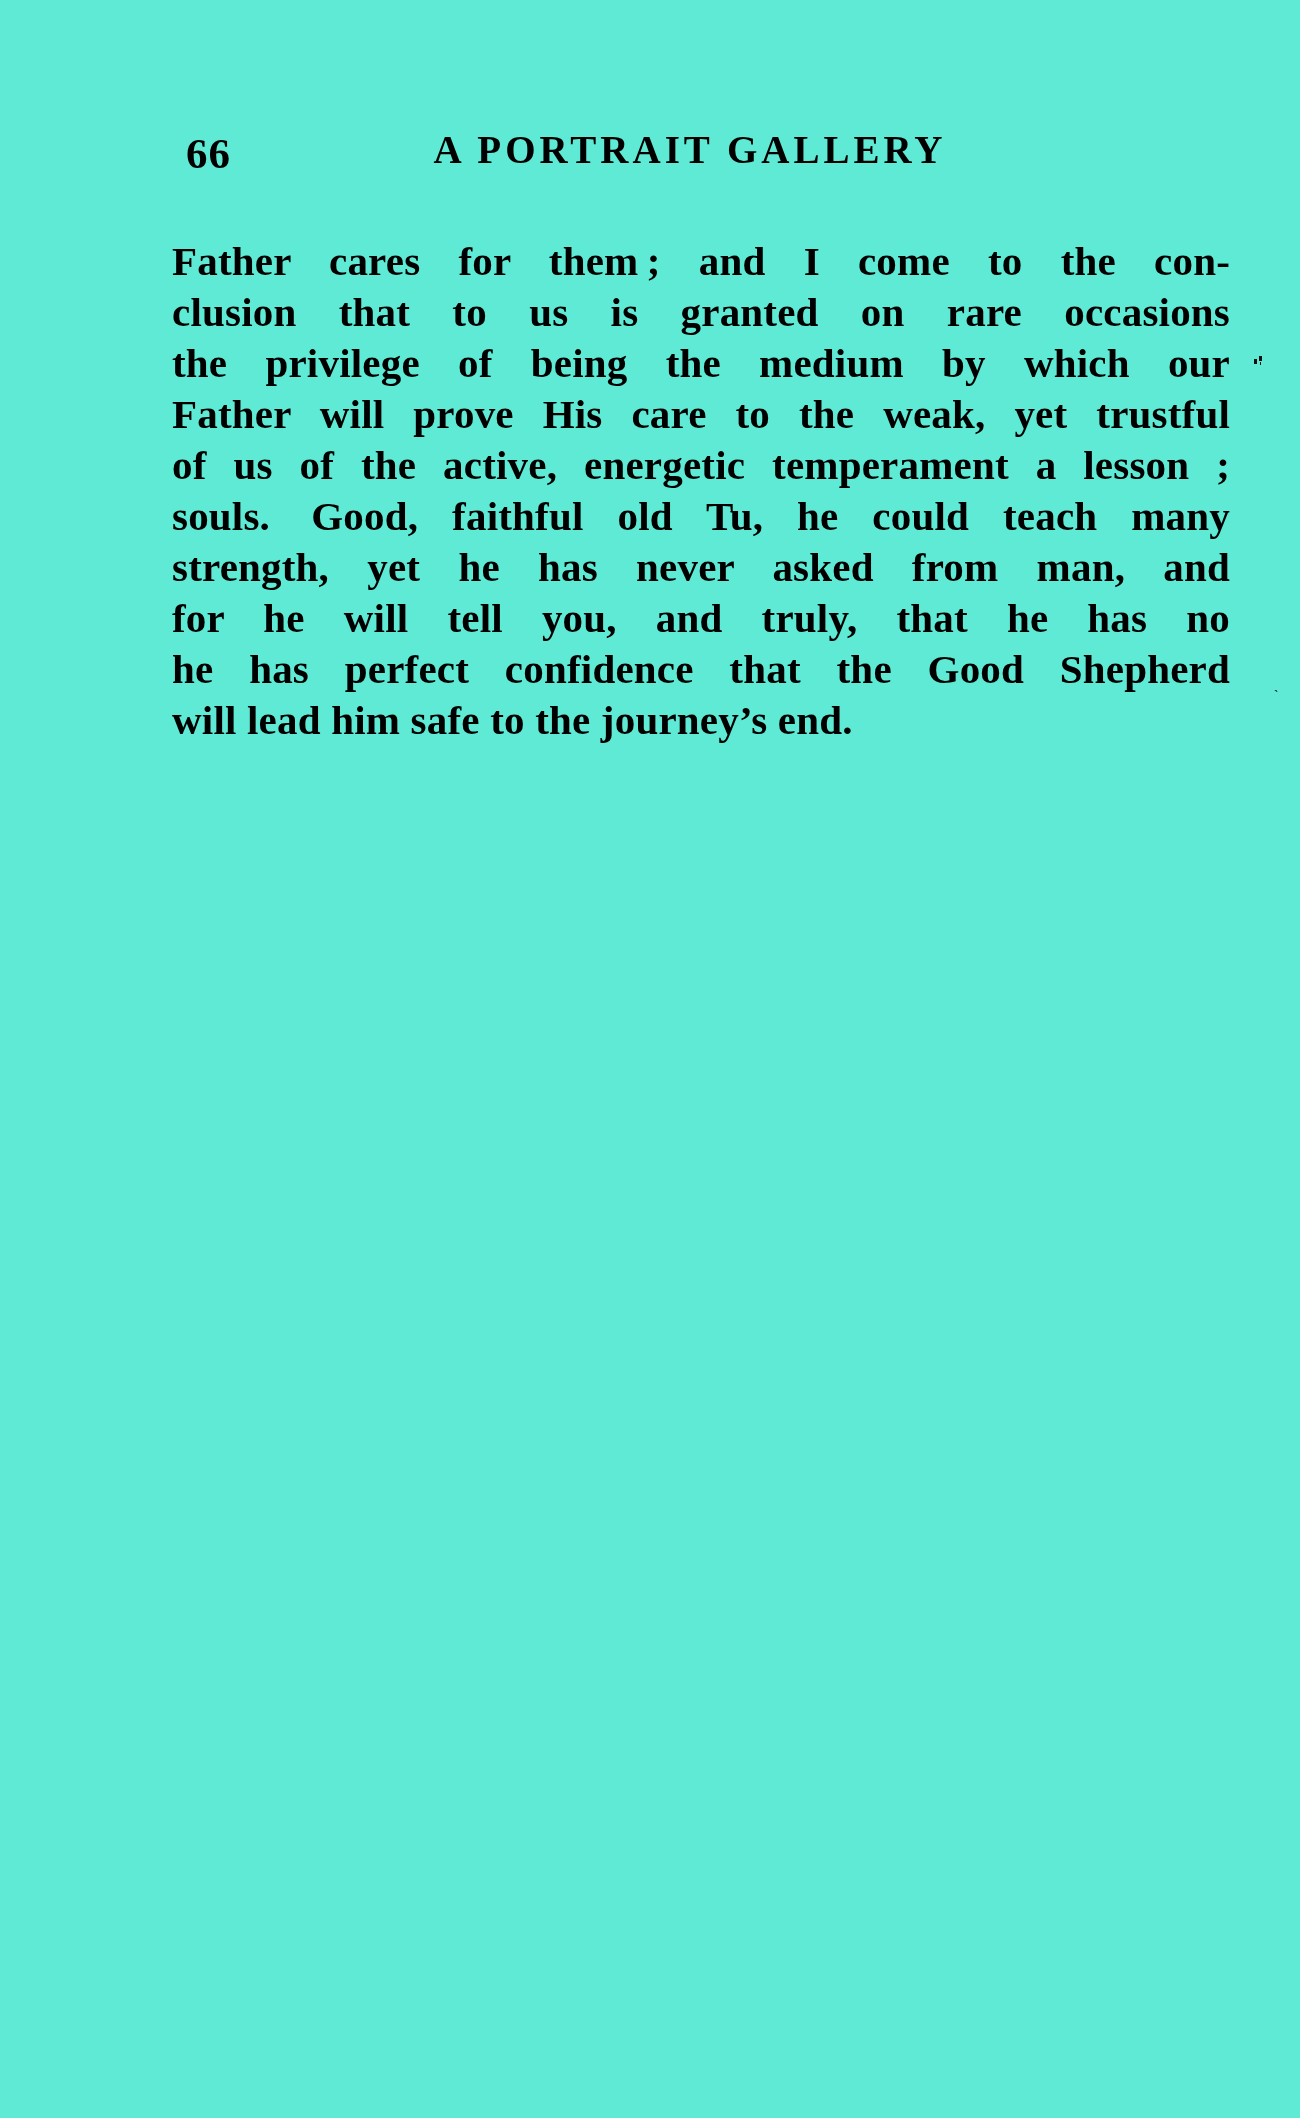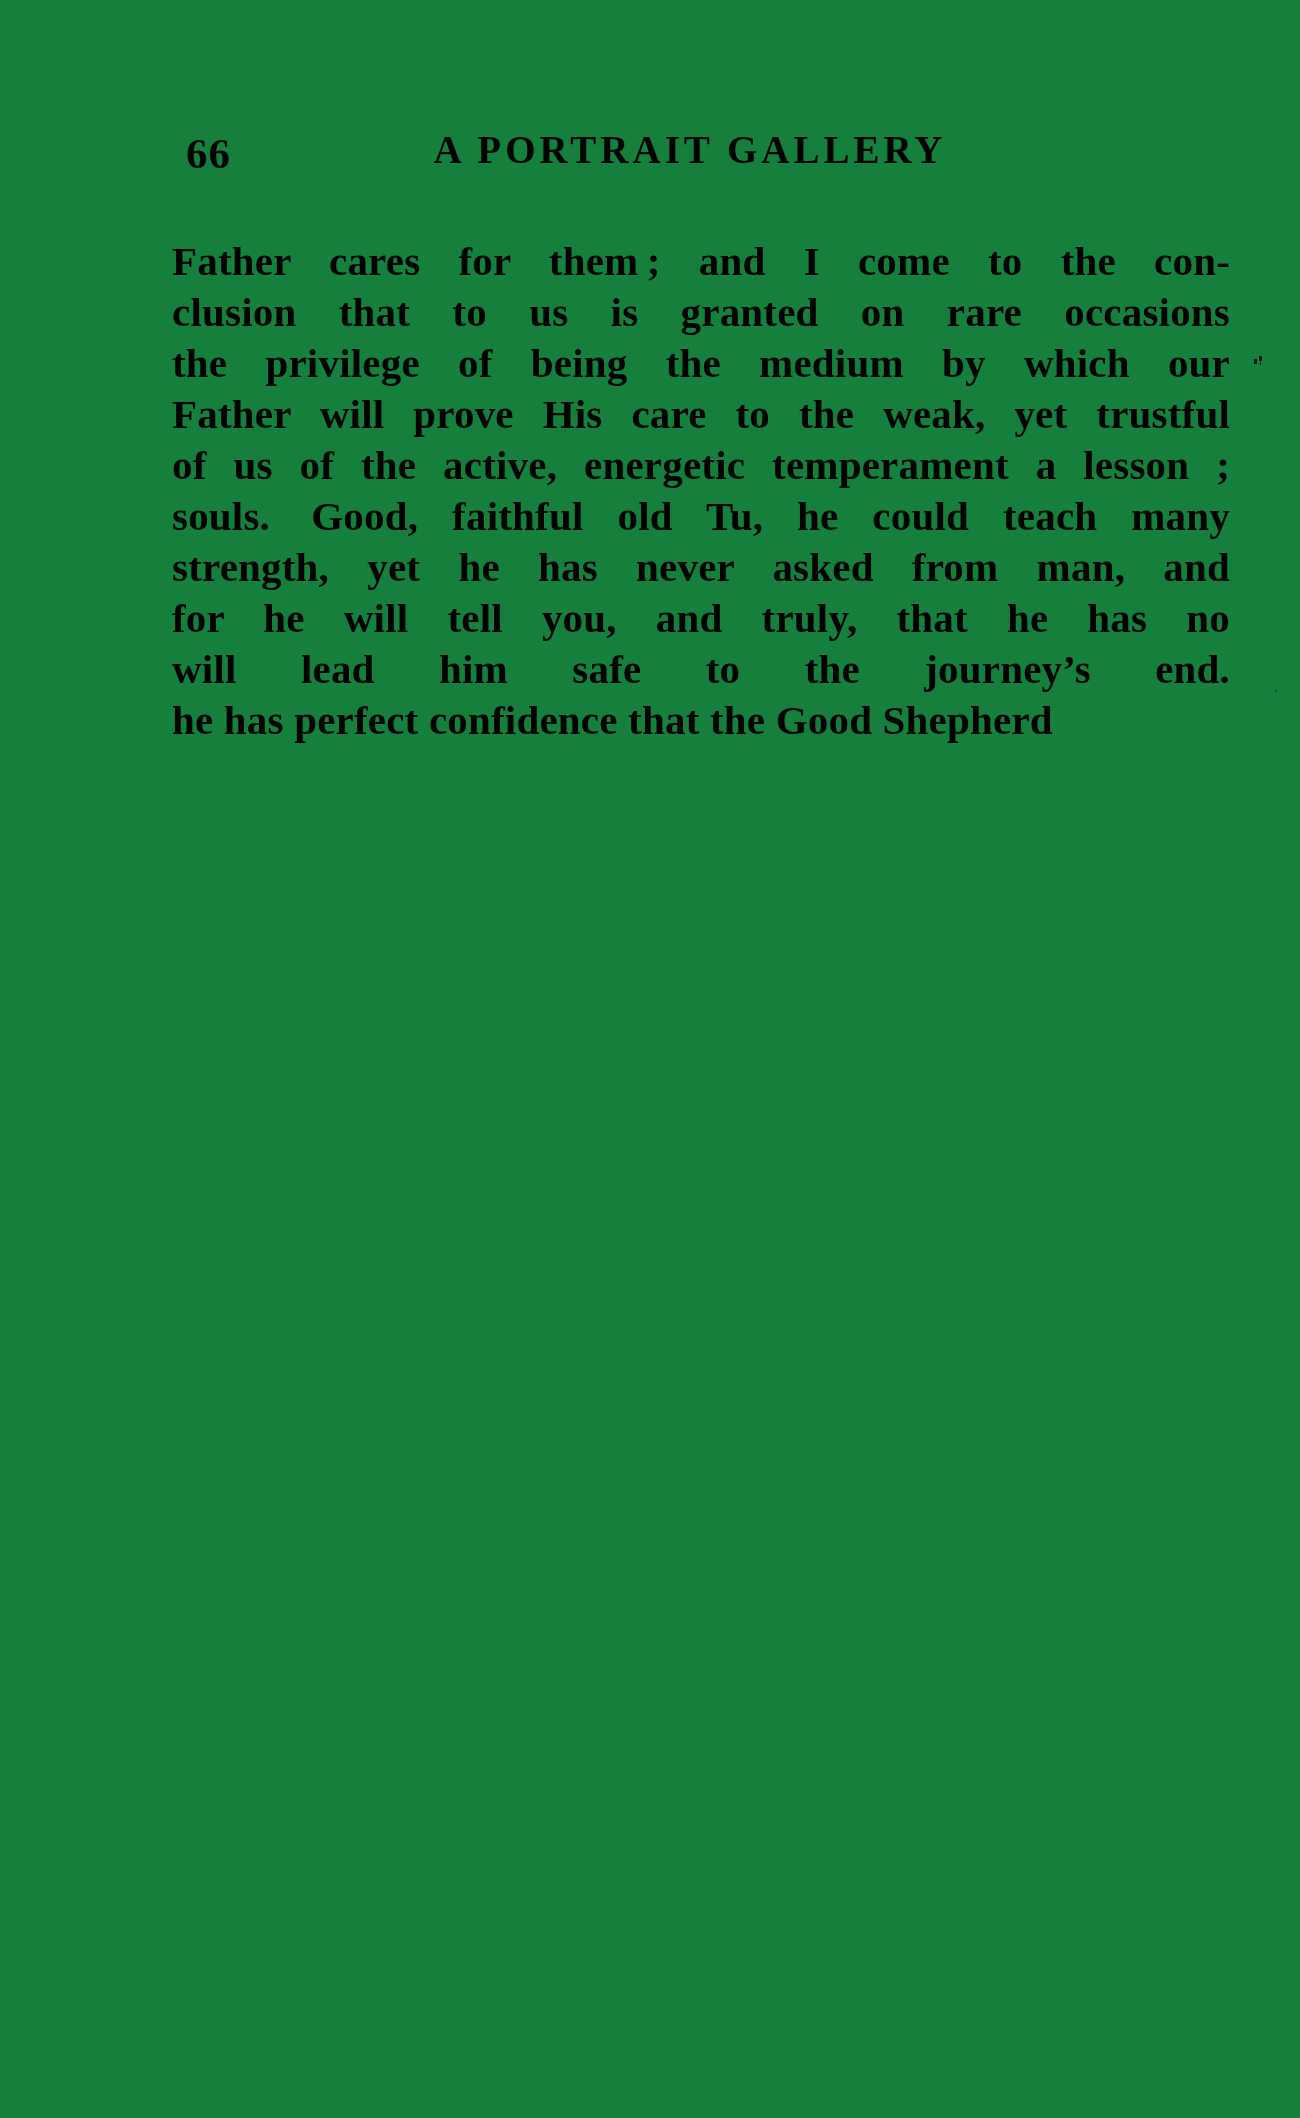--- a/index.html
+++ b/index.html
@@ -4,21 +4,21 @@
 <style>
   html, body {
     margin: 0;
     padding: 0;
     background: #ffffff;
   }
   .page {
     position: relative;
     width: 1300px;
     height: 2118px;
-    background: #15803d;
+    background: #5eead4;
     color: #000000;
     font-family: "Liberation Serif", serif;
     overflow: hidden;
   }
   .folio {
     position: absolute;
     left: 186px;
     top: 132px;
     font-size: 43px;
     font-weight: bold;
@@ -88,20 +88,20 @@
 
   <div class="body-block">
     <div class="line">Father cares for them ; and I come to the con-</div>
     <div class="line">clusion that to us is granted on rare occasions</div>
     <div class="line">the privilege of being the medium by which our</div>
     <div class="line">Father will prove His care to the weak, yet trustful</div>
     <div class="line">of us of the active, energetic temperament a lesson ;</div>
     <div class="line">souls. Good, faithful old Tu, he could teach many</div>
     <div class="line">strength, yet he has never asked from man, and</div>
     <div class="line">for he will tell you, and truly, that he has no</div>
+    <div class="line">he has perfect confidence that the Good Shepherd</div>
     <div class="line">will lead him safe to the journey’s end.</div>
-    <div class="line">he has perfect confidence that the Good Shepherd</div>
   </div>
 
   <div class="speck-1"></div>
   <div class="speck-2">ˋ</div>
 
 </div>
 
 </body></html>

